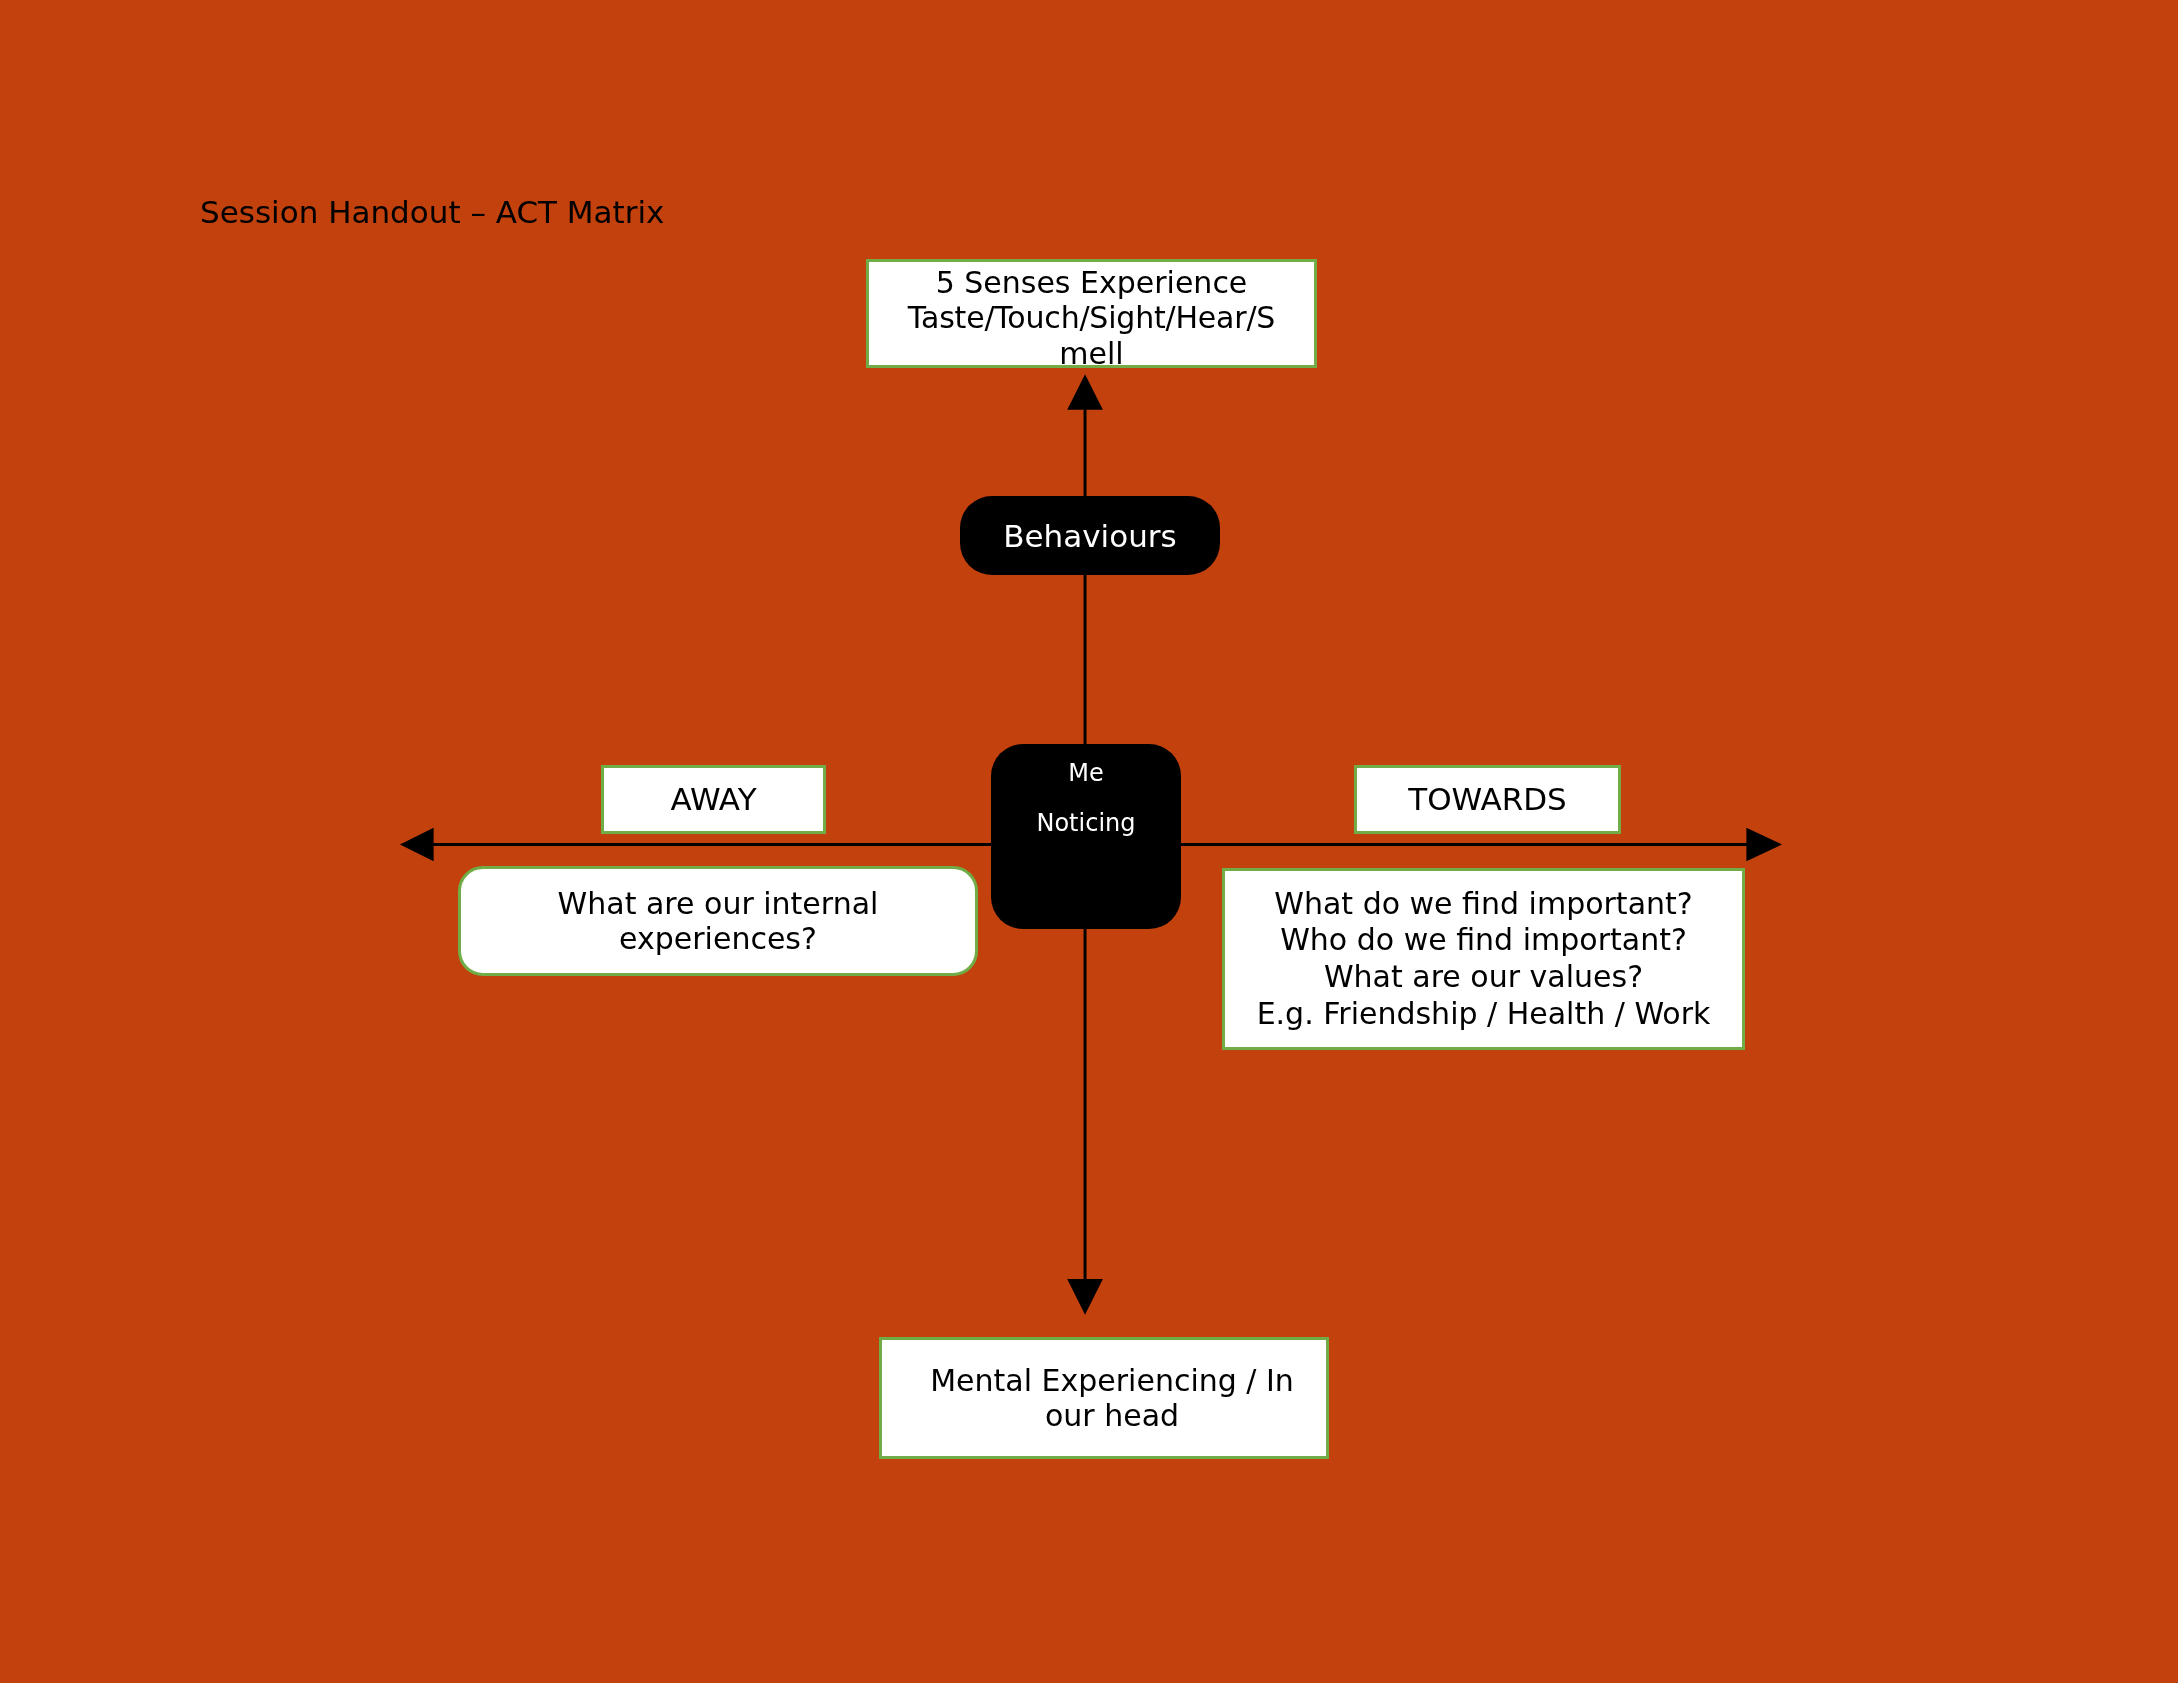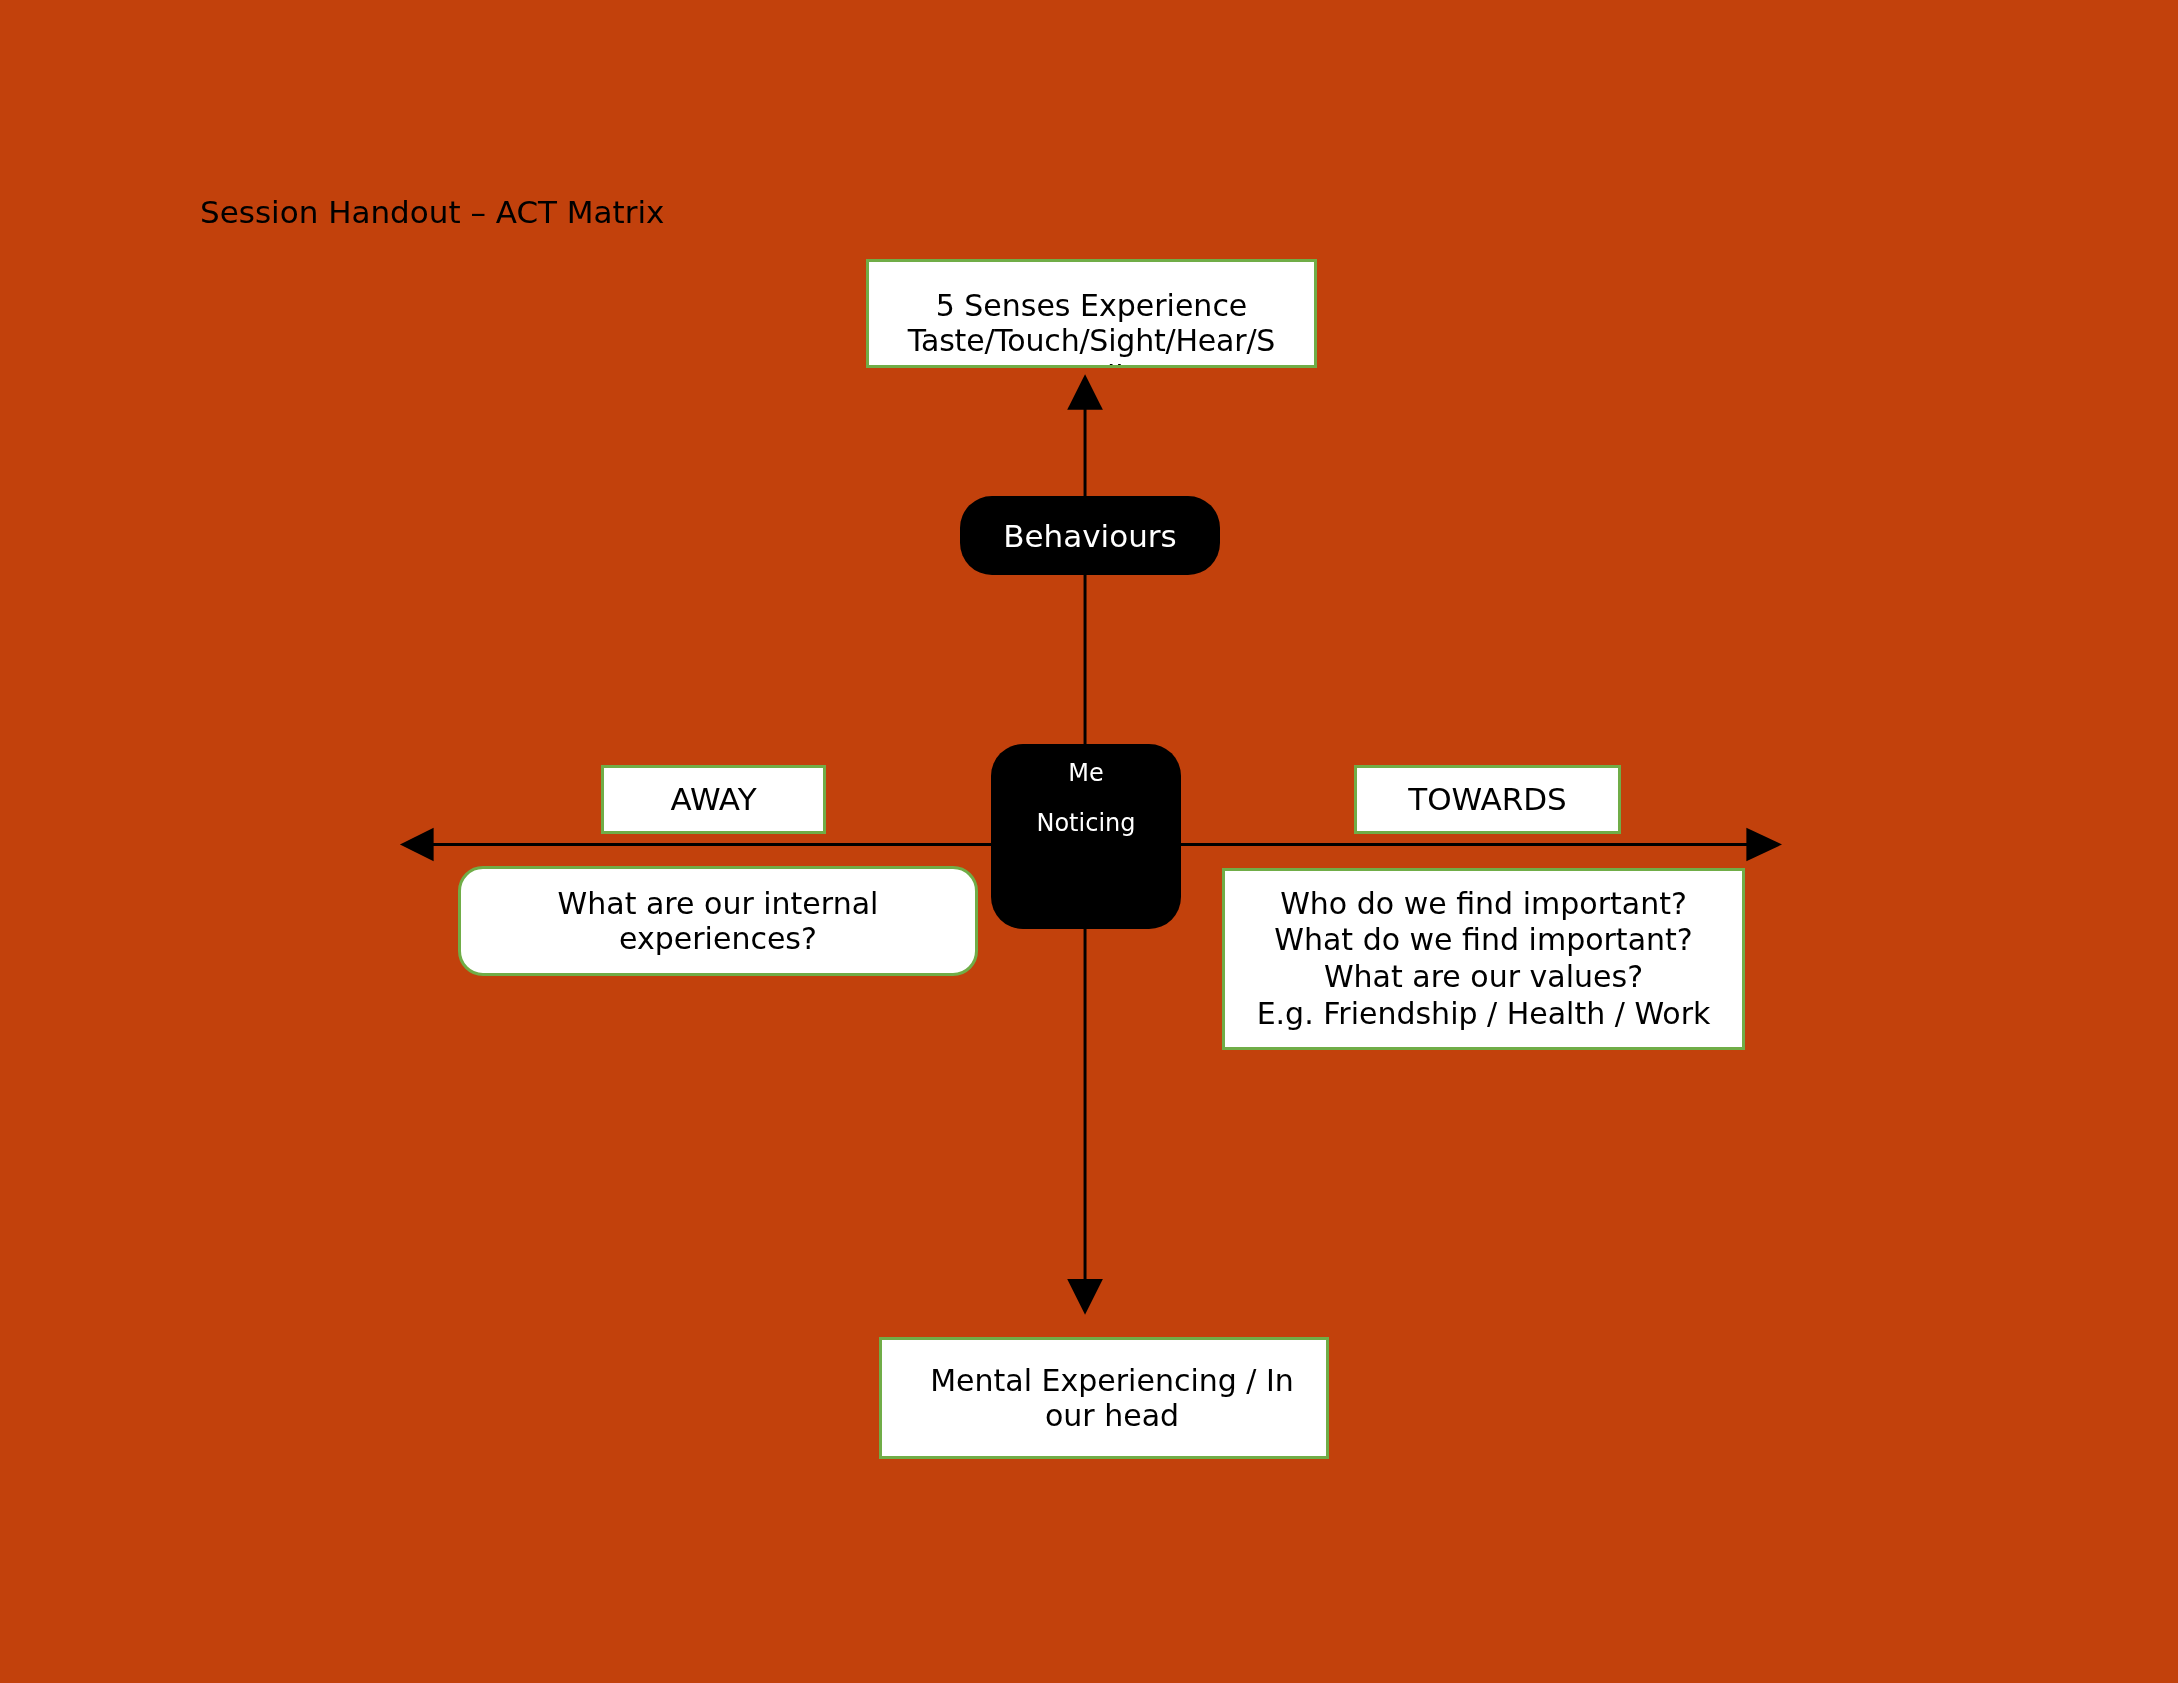--- a/index.html
+++ b/index.html
@@ -74,21 +74,21 @@
   
   #box-senses {
     left: 866px;
     top: 259px;
     width: 451px;
     height: 109px;
     align-items: flex-start;
     justify-content: center;
   }
   #box-senses .inner {
-    padding-top: 26px;
+    padding-top: 3px;
   }
   #box-senses .l1 { white-space: nowrap; }
   #box-senses .l2 {
     white-space: nowrap;
     letter-spacing: -0.2px;
   }
   #box-senses .l3 {
     white-space: nowrap;
     font-size: 30px;
   }
@@ -211,22 +211,22 @@
 
   <div class="gbox" id="box-internal">
     <div class="inner">
       <div>What are our internal</div>
       <div>experiences?</div>
     </div>
   </div>
 
   <div class="gbox" id="box-values">
     <div class="inner">
+      <div>What do we find important?</div>
       <div>Who do we find important?</div>
-      <div>What do we find important?</div>
       <div>What are our values?</div>
       <div>E.g. Friendship / Health / Work</div>
     </div>
   </div>
 
   <div class="gbox" id="box-mental">
     <div class="inner">
       <div>Mental Experiencing / In</div>
       <div>our head</div>
     </div>

